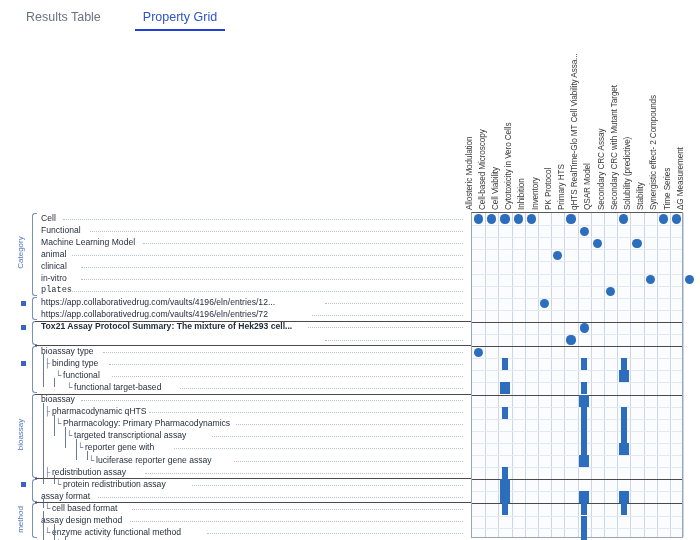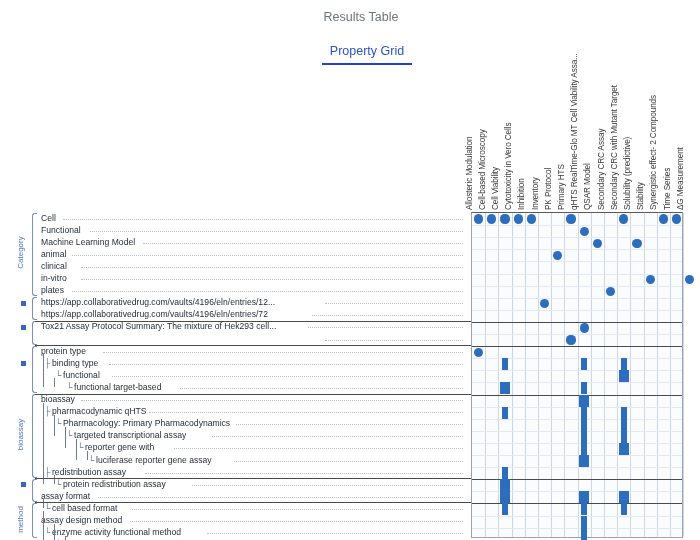--- a/index.html
+++ b/index.html
@@ -9,21 +9,21 @@
     background: #ffffff;
     font-family: "Liberation Sans", sans-serif;
     overflow: hidden;
   }
   #app { position: relative; width: 700px; height: 540px; }
 
   
   .tabbar {
     position: absolute; left: 0; top: 0;
     width: 700px; height: 34px;
-    display: flex; align-items: center; flex-direction: column;
+    display: flex; align-items: center;
   }
   .tab {
     position: relative;
     font-size: 12.5px;
     color: #6b7280;
     padding: 0 4px;
     height: 34px;
     line-height: 34px;
     cursor: pointer;
     white-space: nowrap;
@@ -240,44 +240,44 @@
       <div class="row" style="top: 48.4px;">
         <div class="rowbox"></div>
         <span class="rowlabel" style="left: 41px;">clinical</span>
       </div>
       <div class="leader" style="left: 80.6px; right: 8px; top: 54.9px;"></div>
       <div class="row" style="top: 60.5px;">
         <div class="rowbox"></div>
         <span class="rowlabel" style="left: 41px;">in-vitro</span>
       </div>
       <div class="leader" style="left: 80.6px; right: 8px; top: 67px;"></div>
-      <div class="row" style="top: 72.6px;">
+      <div class="row" style="top: 72.6px; font-family: Liberation Mono, monospace;">
         <div class="rowbox"></div>
         <span class="rowlabel" style="left: 41px;">plates</span>
       </div>
       <div class="leader" style="left: 71.7px; right: 8px; top: 79.1px;"></div>
       <div class="row" style="top: 84.7px;">
         <div class="rowbox"></div>
         <span class="rowlabel" style="left: 41px;">https://app.collaborativedrug.com/vaults/4196/eln/entries/12...</span>
       </div>
       <div class="leader" style="left: 325.35px; right: 8px; top: 91.2px;"></div>
       <div class="row" style="top: 96.8px; padding-left: 27px;">
         <div class="rowbox"></div>
         <span class="rowlabel" style="left: 41px;">https://app.collaborativedrug.com/vaults/4196/eln/entries/72</span>
       </div>
       <div class="leader" style="left: 312px; right: 8px; top: 103.3px;"></div>
       <div class="row" style="top: 108.9px;">
         <div class="rowbox"></div>
-        <span class="rowlabel" style="left: 41px;">Tox21 Assay Protocol Summary: The mixture of Hek293 cell...</span>
+        <span class="rowlabel" style="left: 41px; font-weight: bold;">Tox21 Assay Protocol Summary: The mixture of Hek293 cell...</span>
       </div>
       <div class="leader" style="left: 307.55px; right: 8px; top: 115.4px;"></div>
       <div class="leader" style="left: 325.35px; right: 8px; top: 127.5px;"></div>
       <div class="row" style="top: 133.1px;">
         <div class="rowbox"></div>
-        <span class="rowlabel" style="left: 41px;">protein type</span>
+        <span class="rowlabel" style="left: 41px;">bioassay type</span>
       </div>
       <div class="leader" style="left: 102.85px; right: 8px; top: 139.6px;"></div>
       <div class="row" style="top: 145.2px;">
         <div class="rowbox"></div>
         <span class="rowlabel" style="left: 44px; color: rgb(91, 107, 133);">├</span>
         <span class="rowlabel" style="left: 52px;">binding type</span>
       </div>
       <div class="leader" style="left: 109.4px; right: 8px; top: 151.7px;"></div>
       <div class="row" style="top: 157.3px;">
         <div class="rowbox"></div>

